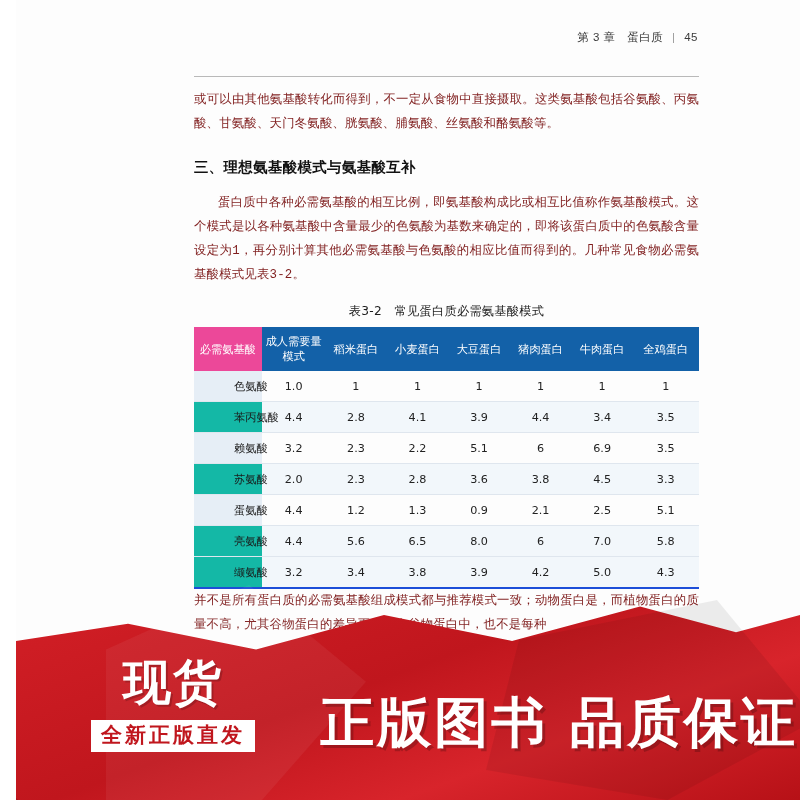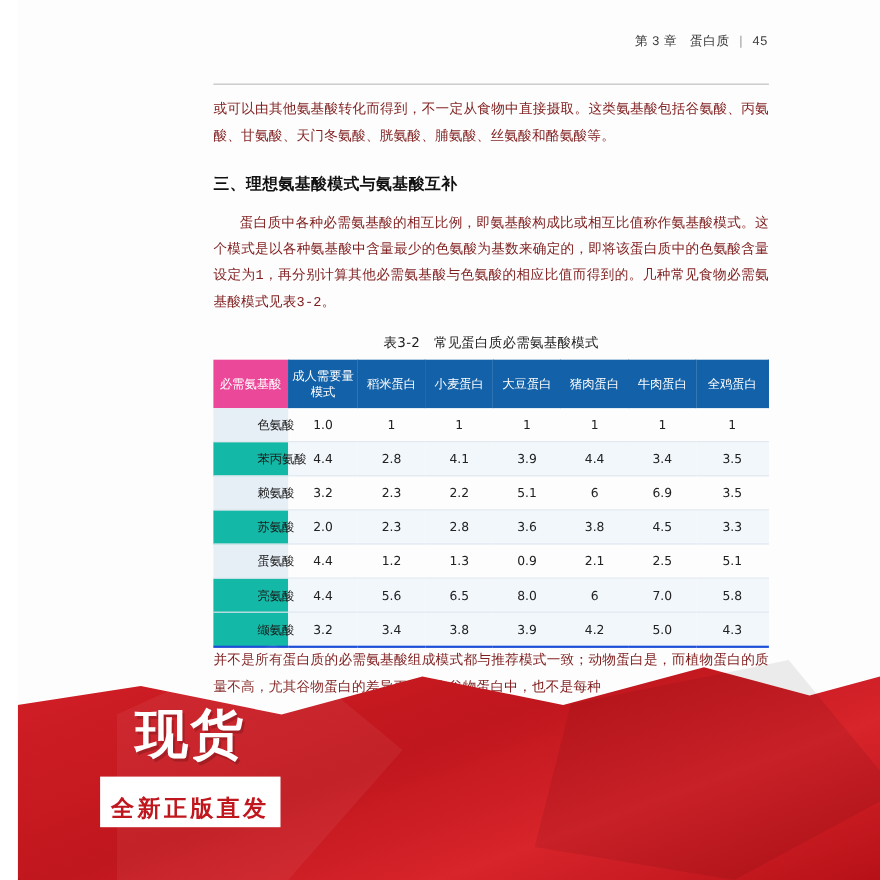--- a/index.html
+++ b/index.html
@@ -185,21 +185,21 @@
   }
   .wm-left .l3 {
     margin-top: 14px;
     display: inline-block;
     background: #ffffff;
     color: #c0161d;
     font-family: "DejaVu Sans", sans-serif;
     font-size: 21px;
     font-weight: bold;
     letter-spacing: 3px;
-    padding: 19px 10px 6px 10px;
+    padding: 5px 10px 6px 10px;
   }
   .wm-right {
     position: absolute;
     right: 18px;
     bottom: 40px;
     color: #ffffff;
     font-family: "DejaVu Sans", sans-serif;
     font-size: 54px;
     font-weight: bold;
     letter-spacing: 3px;
@@ -333,15 +333,16 @@
   </div>
 
   <div class="wm">
     <div class="wm-red"></div>
     <div class="wm-facet wm-f1"></div>
     <div class="wm-facet wm-f2"></div>
     <div class="wm-left">
       <div class="l1">现货</div>
       <div class="l3">全新正版直发</div>
     </div>
+    <div class="wm-right">正版图书 品质保证</div>
   </div>
 
 </div>
 
 </body></html>

